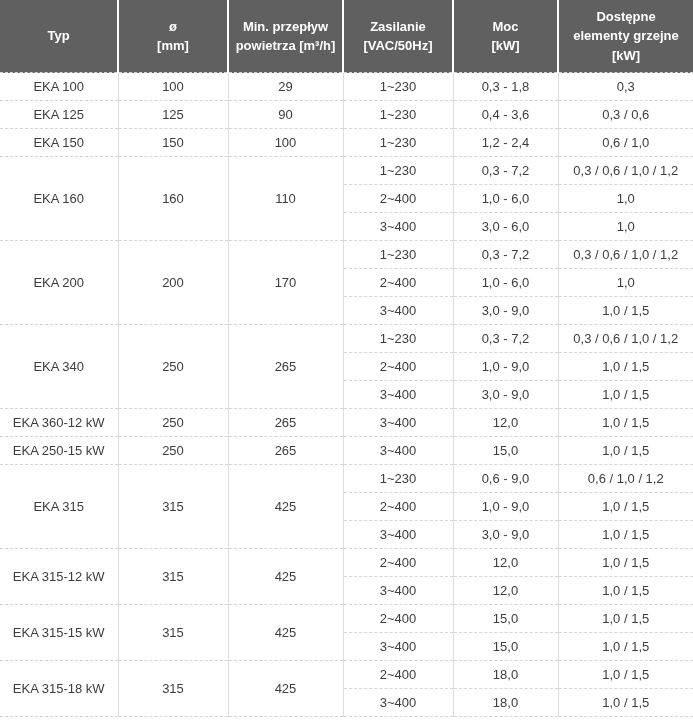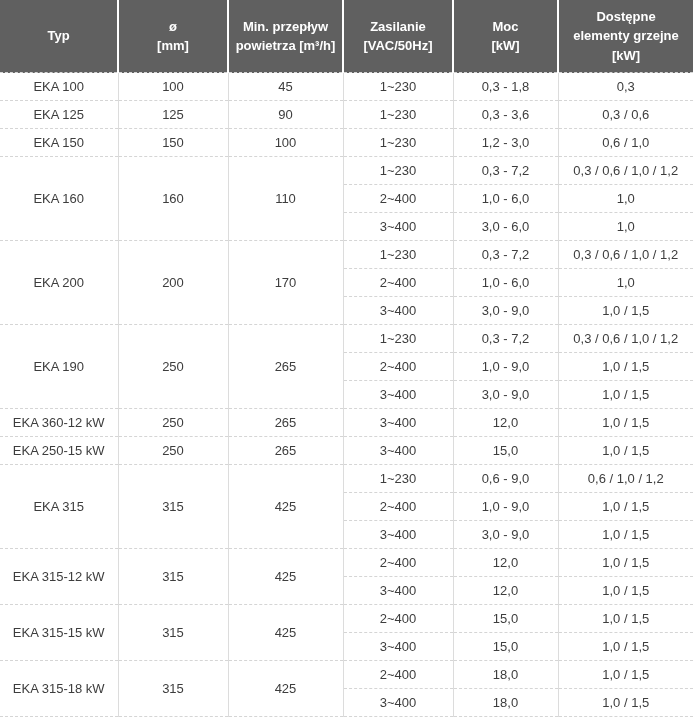--- a/index.html
+++ b/index.html
@@ -81,39 +81,39 @@
 [kW]</th>
           <th>Dostępne
 elementy grzejne
 [kW]</th>
         </tr>
     </thead>
     <tbody>
         <tr>
           <td rowspan="1">EKA 100</td>
           <td rowspan="1">100</td>
-          <td rowspan="1">45</td>
+          <td rowspan="1">29</td>
           <td>1~230</td>
           <td>0,3 - 1,8</td>
           <td>0,3</td>
         </tr>
         <tr>
           <td rowspan="1">EKA 125</td>
           <td rowspan="1">125</td>
           <td rowspan="1">90</td>
           <td>1~230</td>
-          <td>0,3 - 3,6</td>
+          <td>0,4 - 3,6</td>
           <td>0,3 / 0,6</td>
         </tr>
         <tr>
           <td rowspan="1">EKA 150</td>
           <td rowspan="1">150</td>
           <td rowspan="1">100</td>
           <td>1~230</td>
-          <td>1,2 - 3,0</td>
+          <td>1,2 - 2,4</td>
           <td>0,6 / 1,0</td>
         </tr>
         <tr>
           <td rowspan="3">EKA 160</td>
           <td rowspan="3">160</td>
           <td rowspan="3">110</td>
           <td>1~230</td>
           <td>0,3 - 7,2</td>
           <td>0,3 / 0,6 / 1,0 / 1,2</td>
         </tr>
@@ -139,21 +139,21 @@
           <td>2~400</td>
           <td>1,0 - 6,0</td>
           <td>1,0</td>
         </tr>
         <tr>
           <td>3~400</td>
           <td>3,0 - 9,0</td>
           <td>1,0 / 1,5</td>
         </tr>
         <tr>
-          <td rowspan="3">EKA 190</td>
+          <td rowspan="3">EKA 340</td>
           <td rowspan="3">250</td>
           <td rowspan="3">265</td>
           <td>1~230</td>
           <td>0,3 - 7,2</td>
           <td>0,3 / 0,6 / 1,0 / 1,2</td>
         </tr>
         <tr>
           <td>2~400</td>
           <td>1,0 - 9,0</td>
           <td>1,0 / 1,5</td>

